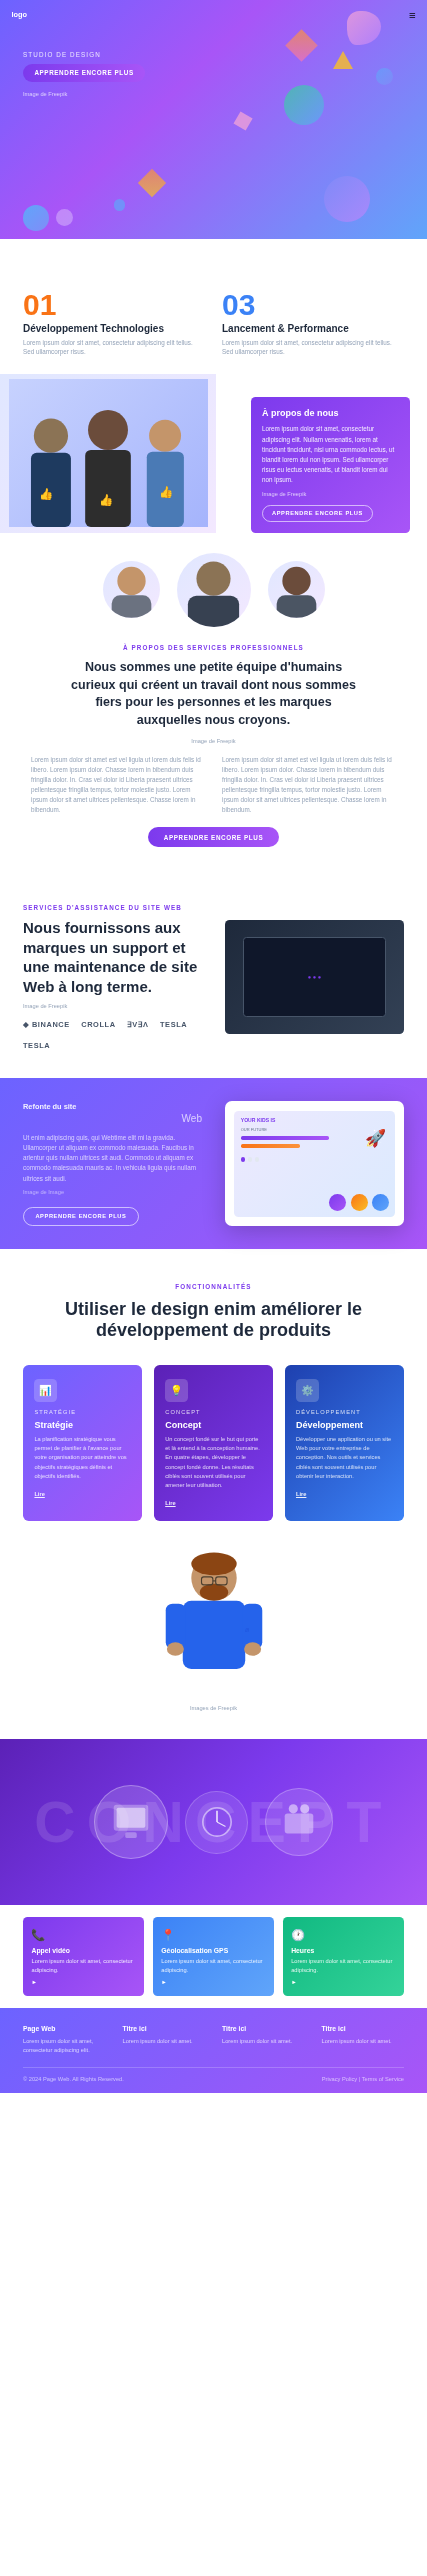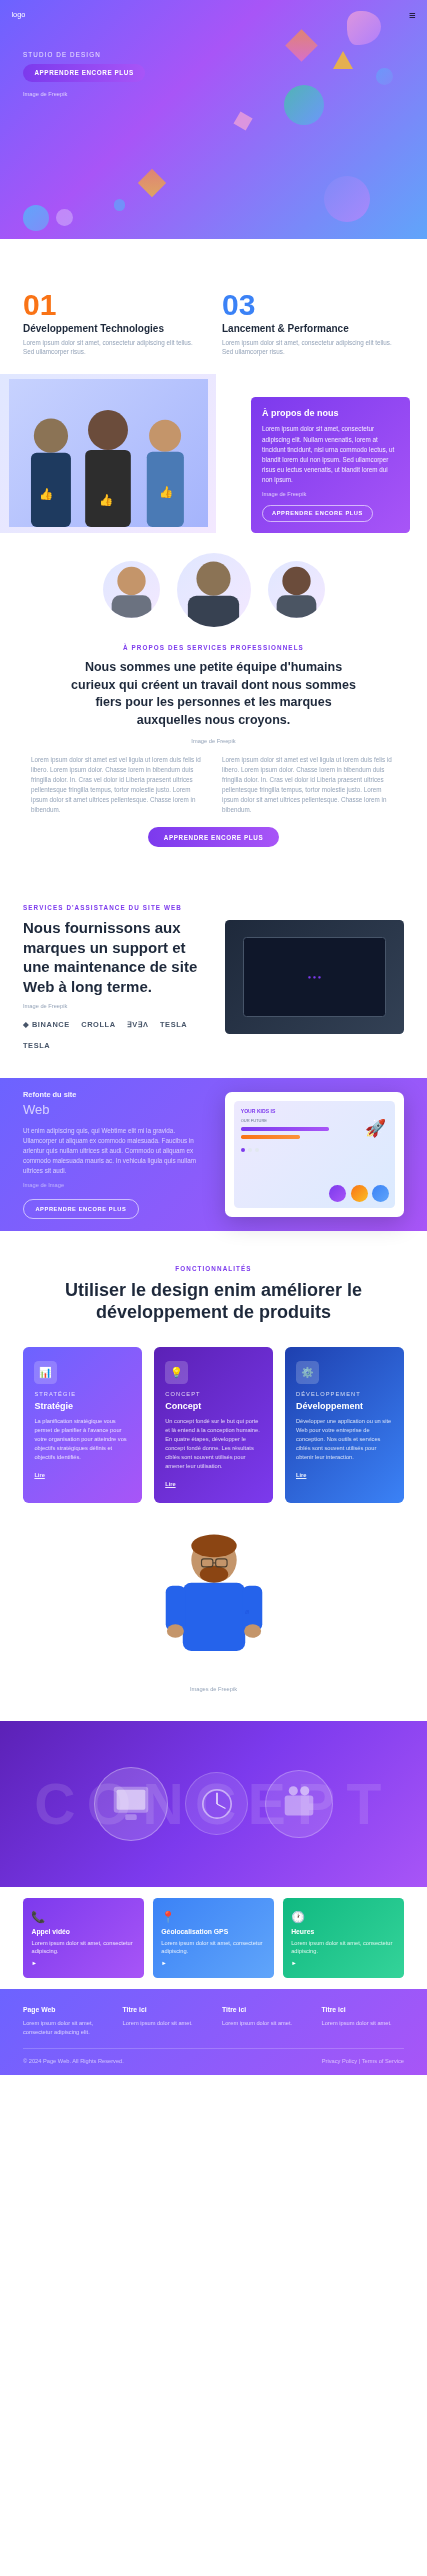--- a/index.html
+++ b/index.html
@@ -281,37 +281,38 @@
       display: flex;
       align-items: center;
       justify-content: center;
       overflow: hidden;
       position: relative;
     }
 
     
     .redesign-section {
       background: linear-gradient(135deg, #6c63ff 0%, #a855f7 100%);
-      padding: 12px 23px;
+      padding: 23px 23px;
       display: flex;
       gap: 23px;
       align-items: center;
     }
     .rd-left { flex: 1; }
     .rd-title-sm {
       font-size: 7.4px;
       font-weight: 700;
       color: rgba(255,255,255,0.9);
       margin-bottom: 2.8px;
     }
     .rd-title {
-      font-size: 13px;
+      font-size: 10px;
       font-weight: 400;
       color: rgba(255,255,255,0.7);
       margin-bottom: 9px;
+      text-align: right;
     }
     .rd-desc {
       font-size: 6.3px;
       color: rgba(255,255,255,0.7);
       line-height: 1.6;
       margin-bottom: 5.7px;
     }
     .rd-img-label {
       font-size: 5.7px;
       color: rgba(255,255,255,0.5);
@@ -523,21 +524,21 @@
     
     .nav-bar {
       position: absolute;
       top: 0; left: 0; right: 0;
       display: flex;
       justify-content: space-between;
       align-items: center;
       padding: 8.5px 11.4px;
       z-index: 10;
     }
-    .nav-logo { color: #fff; font-size: 7.4px; font-weight: 400; }
+    .nav-logo { color: #fff; font-size: 7.4px; font-weight: 700; }
   </style>
 </head>
 <body>
 
 <div class="hero">
   <div class="nav-bar">
     <span class="nav-logo">logo</span>
     <span class="hamburger">≡</span>
   </div>
 

